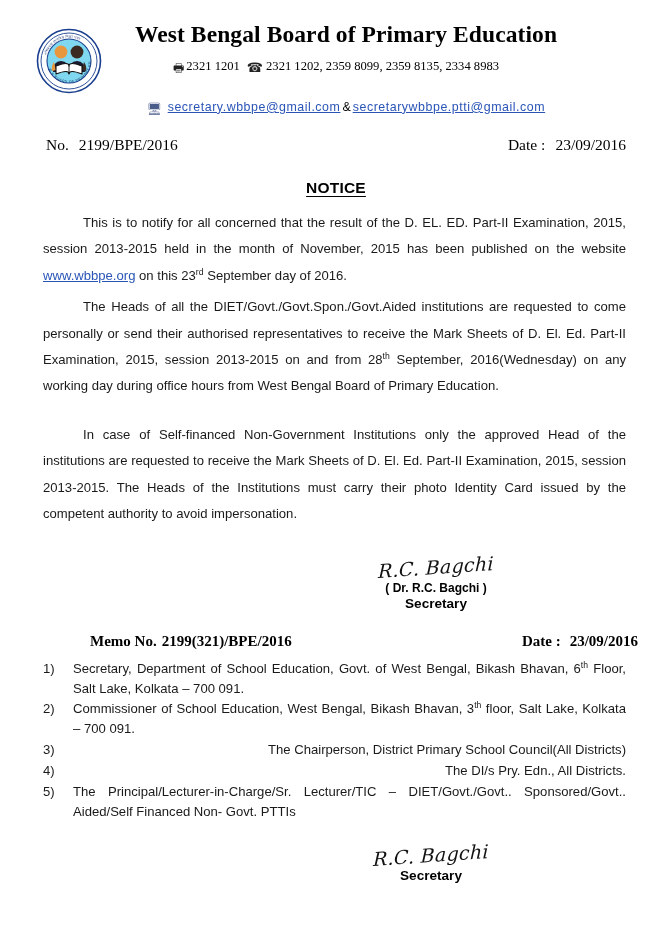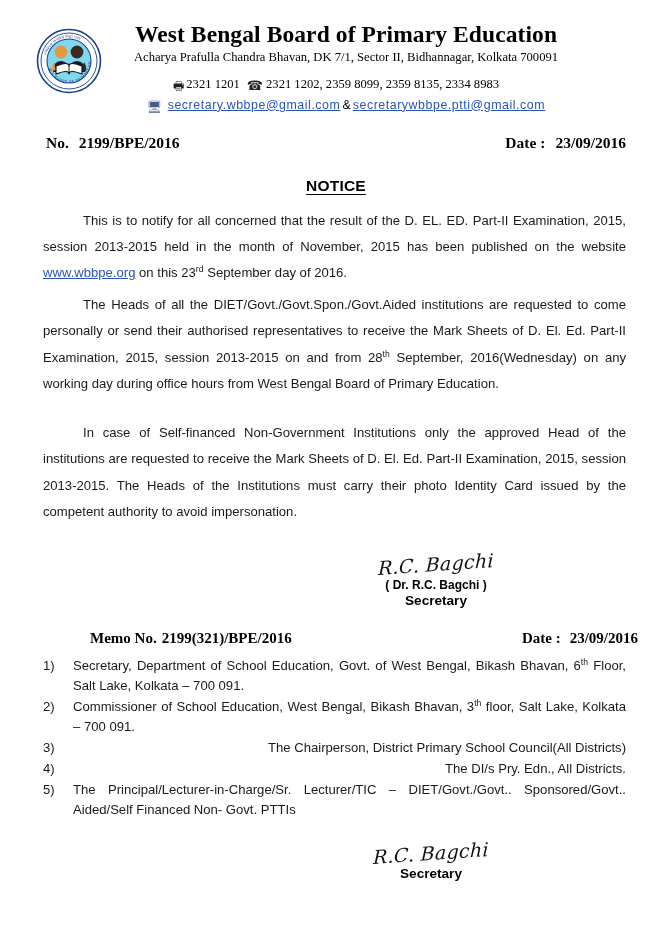--- a/index.html
+++ b/index.html
@@ -67,41 +67,41 @@
   .glyph-fax, .glyph-phone, .glyph-monitor {
     display: inline-block;
     vertical-align: -2px;
     color: #222;
   }
   .glyph-fax { font-size: 12px; margin-right: 2px; }
   .glyph-phone { font-size: 13px; margin: 0 3px 0 7px; }
   .glyph-monitor { font-size: 12px; margin-right: 5px; color: #4a5d8a; }
 
   .org-emails {
-    margin-top: 0;
+    margin-top: 20px;
     padding-left: 20px;
     font-size: 12.4px;
     letter-spacing: 0.55px;
     white-space: nowrap;
     color: #000;
   }
   .email-link {
     color: #2a55b7;
     text-decoration: underline;
   }
   .amp { color: #000; letter-spacing: 0; padding: 0 2px; }
 
   
   .ref-row {
     margin-top: 20px;
     padding: 0 46px 0 46px;
     display: flex;
     justify-content: space-between;
     font-family: "Liberation Serif", serif;
-    font-weight: bold;
+    font-weight: normal;
     font-size: 15.5px;
     color: #000;
   }
   .ref-row .gap { display: inline-block; width: 10px; }
 
   
   .notice-title {
     text-align: center;
     margin-top: 25px;
     font-size: 15.5px;
@@ -241,21 +241,20 @@
         <text font-size="3.6" fill="#17306b" font-family="DejaVu Sans, sans-serif">
           <textPath href="#arcTop" startOffset="8%">পশ্চিমবঙ্গ প্রাথমিক শিক্ষা পর্ষদ</textPath>
         </text>
         <text font-size="3.5" fill="#17306b" font-family="Liberation Sans, sans-serif" letter-spacing="0.5">
           <textPath href="#arcBot" startOffset="12%">W B BOARD OF PRIMARY EDUCATION</textPath>
         </text>
       </svg>
     </div>
 
     <div class="org-title">West Bengal Board of Primary Education</div>
-    <div class="org-address">Acharya Prafulla Chandra Bhavan, DK  7/1, Sector  II, Bidhannagar, Kolkata 700091</div>
 
     <div class="org-phones">
       <span class="glyph-fax">🖶</span><span>2321 1201</span><span class="glyph-phone">☎</span><span>2321 1202, 2359 8099, 2359 8135, 2334 8983</span>
     </div>
 
     <div class="org-emails">
       <span class="glyph-monitor">🖥</span><a class="email-link" href="#">secretary.wbbpe@gmail.com</a><span class="amp">&amp;</span><a class="email-link" href="#">secretarywbbpe.ptti@gmail.com</a>
     </div>
   </div>
 

